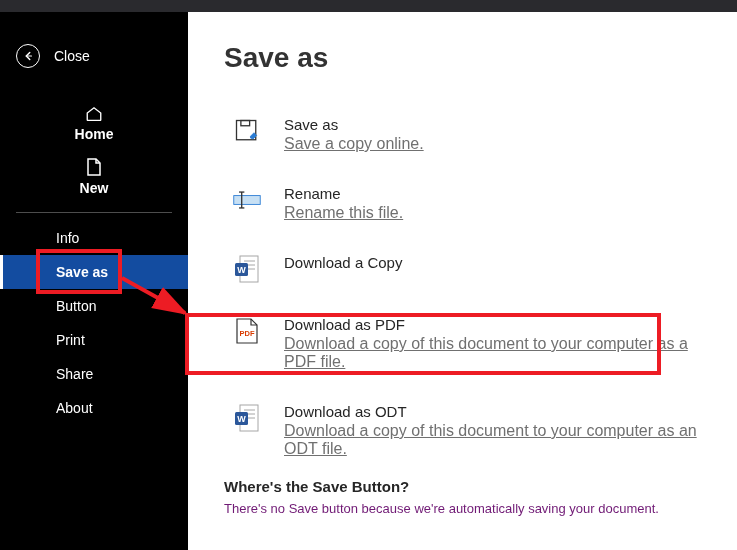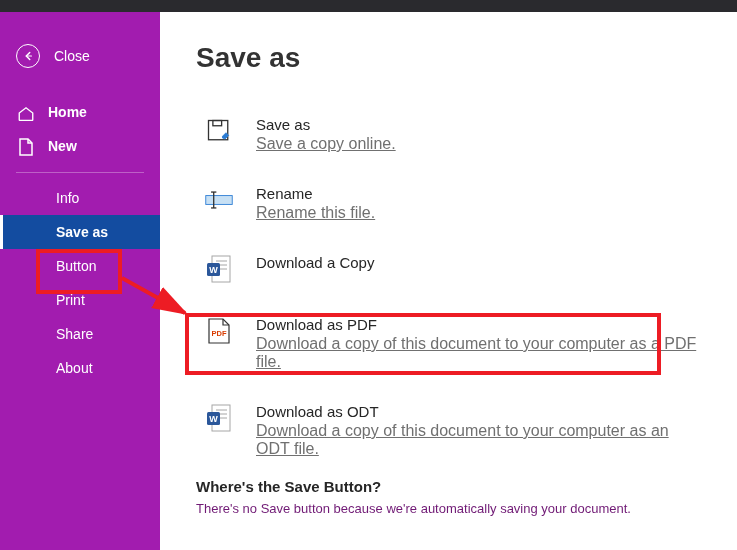--- a/index.html
+++ b/index.html
@@ -13,45 +13,47 @@
     .topbar {
       height: 12px;
       background: #2a2a2e;
       width: 100%;
     }
     .container {
       display: flex;
       height: calc(550px - 12px);
     }
     .sidebar {
-      width: 160px;
-      background: #a21caf;
+      width: 188px;
+      background: #000000;
       color: #fff;
       padding-top: 24px;
       font-size: 14px;
     }
     .close-row {
       display: flex;
       align-items: center;
       padding: 8px 16px 28px 16px;
       gap: 14px;
       cursor: pointer;
     }
     .close-circle {
       width: 24px; height: 24px;
       border: 1.5px solid #fff;
       border-radius: 50%;
       display: flex; align-items: center; justify-content: center;
     }
     .nav-item {
       display: flex;
+      align-items: center;
       padding: 8px 16px;
-      gap: 12px;
+      gap: 4px;
       cursor: pointer;
       min-height: 32px;
+      flex-direction: column;
     }
     .nav-icon {
       width: 20px;
       height: 18px;
       display: flex;
       align-items: center;
       justify-content: center;
       flex-shrink: 0;
     }
     .nav-label { font-weight: 400; }

